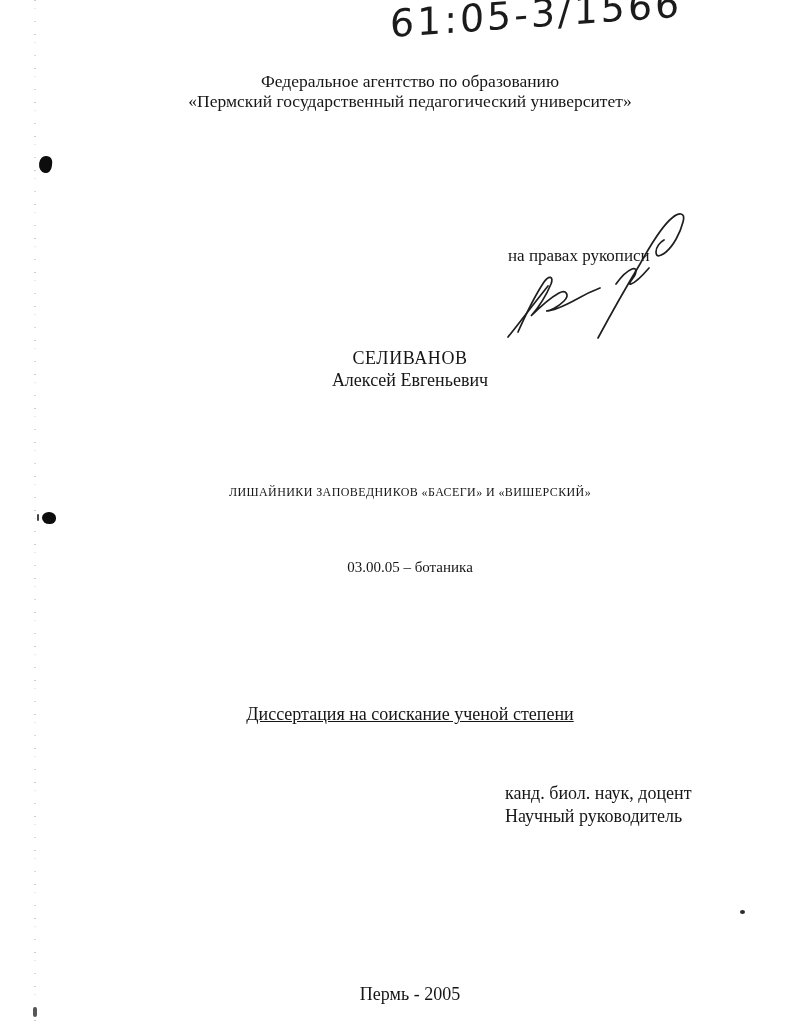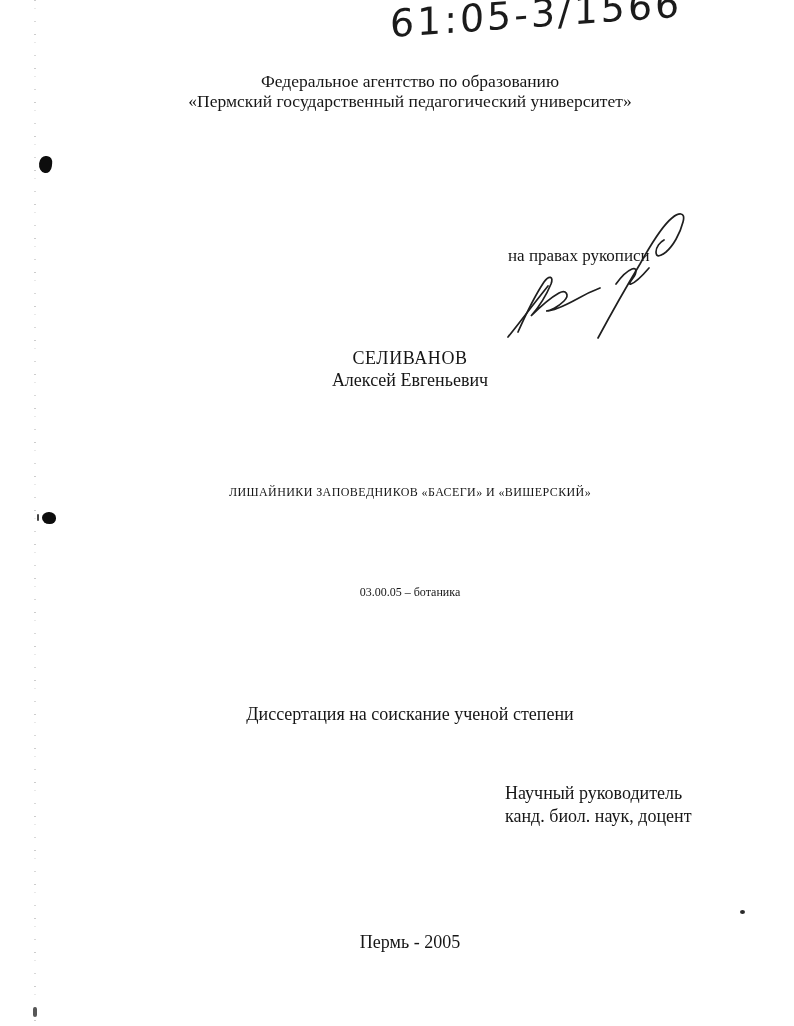--- a/index.html
+++ b/index.html
@@ -38,27 +38,27 @@
   
   .manuscript { top: 246px; left: 508px; font-size: 17px; white-space: nowrap; }
   
   .signature { top: 200px; left: 490px; }
   
   .author-block { top: 347px; font-size: 18px; line-height: 22px; }
   .author-surname { letter-spacing: 0.6px; }
   
   .title-line { top: 444px; font-size: 12px; letter-spacing: 0.4px; white-space: nowrap; margin-top: 41px; }
   
-  .specialty-line { top: 585px; font-size: 12px; }
+  .specialty-line { top: 559px; font-size: 15px; }
   
-  .thesis-block { top: 703px; font-size: 18px; line-height: 22px; }
+  .thesis-block { top: 703px; font-size: 18px; line-height: 22px; text-decoration: underline; }
   
   .supervisor-block { top: 782px; left: 505px; font-size: 18px; line-height: 23px; }
   
-  .footer-line { top: 932px; font-size: 18px; }
+  .footer-line { top: 984px; font-size: 18px; }
   
   .speckle-line {
     left: 34px; top: 0; width: 2px; height: 1026px;
     background: repeating-linear-gradient(180deg,
       rgba(50,50,50,0.45) 0 1px, transparent 1px 8px,
       rgba(50,50,50,0.2) 8px 9px, transparent 9px 21px,
       rgba(50,50,50,0.35) 21px 22px, transparent 22px 34px);
     opacity: 0.55;
   }
   .blob-1 {
@@ -114,19 +114,19 @@
 
   <div class="centered title-line">ЛИШАЙНИКИ ЗАПОВЕДНИКОВ «БАСЕГИ» И «ВИШЕРСКИЙ»</div>
 
   <div class="centered specialty-line">03.00.05 – ботаника</div>
 
   <div class="centered thesis-block">
     <div>Диссертация на соискание ученой степени</div>
   </div>
 
   <div class="abs supervisor-block">
+    <div>канд. биол. наук, доцент</div>
     <div>Научный руководитель</div>
-    <div>канд. биол. наук, доцент</div>
   </div>
 
   <div class="centered footer-line">Пермь - 2005</div>
 
 </div>
 
 </body></html>

